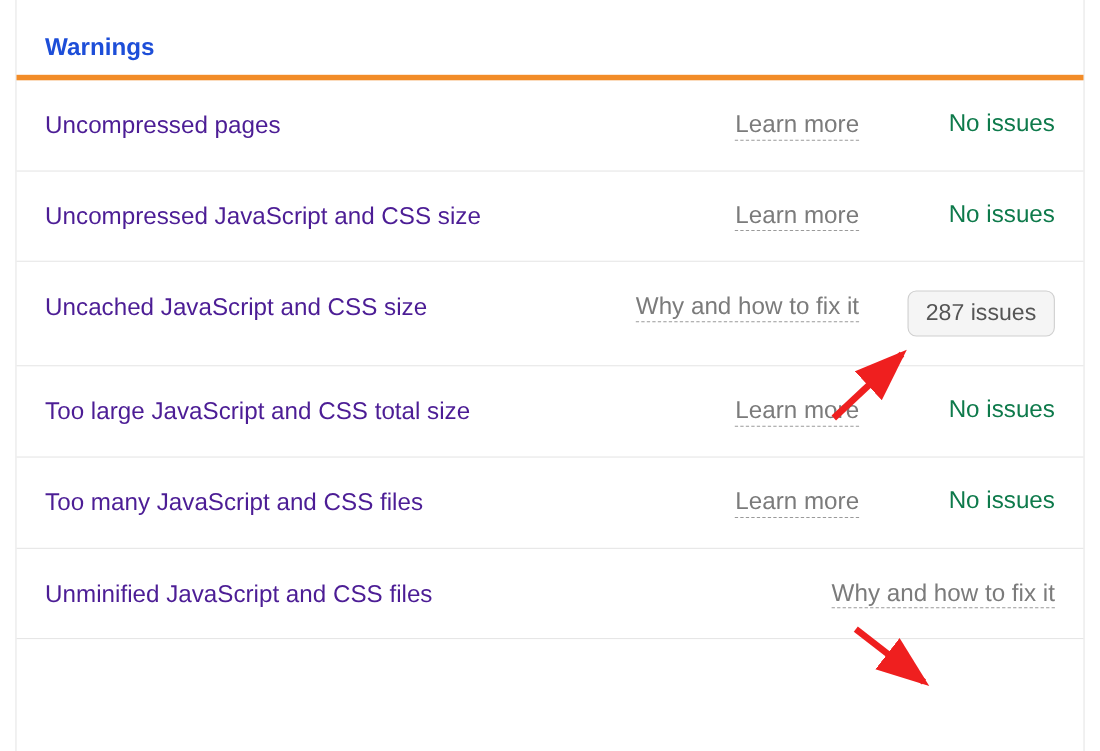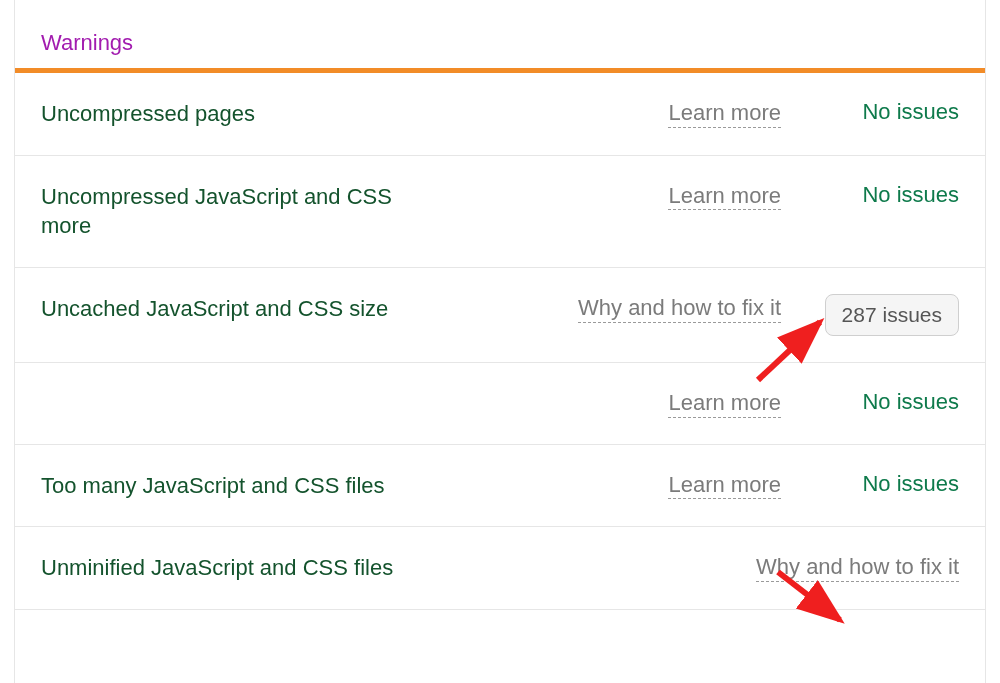--- a/index.html
+++ b/index.html
@@ -13,39 +13,39 @@
   .panel {
     position: absolute;
     left: 14px; top: 0; right: 14px; bottom: 0;
     border-left: 1px solid #e6e6e6;
     border-right: 1px solid #e6e6e6;
     background: #fff;
   }
   .section-title {
     padding: 30px 26px 12px 26px;
     font-size: 22px;
-    font-weight: 400;
-    color: #a21caf;
+    font-weight: 700;
+    color: #1d4ed8;
   }
   .orange-divider {
     height: 5px;
     background: #f28c28;
     width: 100%;
   }
   .row {
     display: flex;
     align-items: flex-start;
     gap: 18px;
     padding: 26px 26px;
     border-bottom: 1px solid #e6e6e6;
   }
   .row .label {
     flex: 0 0 400px;
     font-size: 22px;
-    color: #14532d;
+    color: #4c1d95;
     line-height: 1.35;
   }
   .row .hintcell {
     flex: 1 1 auto;
     min-width: 0;
     text-align: right;
   }
   .hint {
     display: inline-block;
     font-size: 22px;
@@ -89,32 +89,33 @@
   <div class="section-title">Warnings</div>
   <div class="orange-divider"></div>
 
   <div class="row">
     <div class="label">Uncompressed pages</div>
     <div class="hintcell"><span class="hint">Learn more</span></div>
     <div class="statuscell"><span class="status-noissues">No issues</span></div>
   </div>
 
   <div class="row">
-    <div class="label">Uncompressed JavaScript and CSS more</div>
+    <div class="label">Uncompressed JavaScript and CSS size</div>
     <div class="hintcell"><span class="hint">Learn more</span></div>
     <div class="statuscell"><span class="status-noissues">No issues</span></div>
   </div>
 
   <div class="row">
     <div class="label">Uncached JavaScript and CSS size</div>
     <div class="hintcell"><span class="hint">Why and how to fix it</span></div>
     <div class="statuscell"><span class="status-button">287 issues</span></div>
   </div>
 
   <div class="row">
+    <div class="label">Too large JavaScript and CSS total size</div>
     <div class="hintcell"><span class="hint">Learn more</span></div>
     <div class="statuscell"><span class="status-noissues">No issues</span></div>
   </div>
 
   <div class="row">
     <div class="label">Too many JavaScript and CSS files</div>
     <div class="hintcell"><span class="hint">Learn more</span></div>
     <div class="statuscell"><span class="status-noissues">No issues</span></div>
   </div>
 

